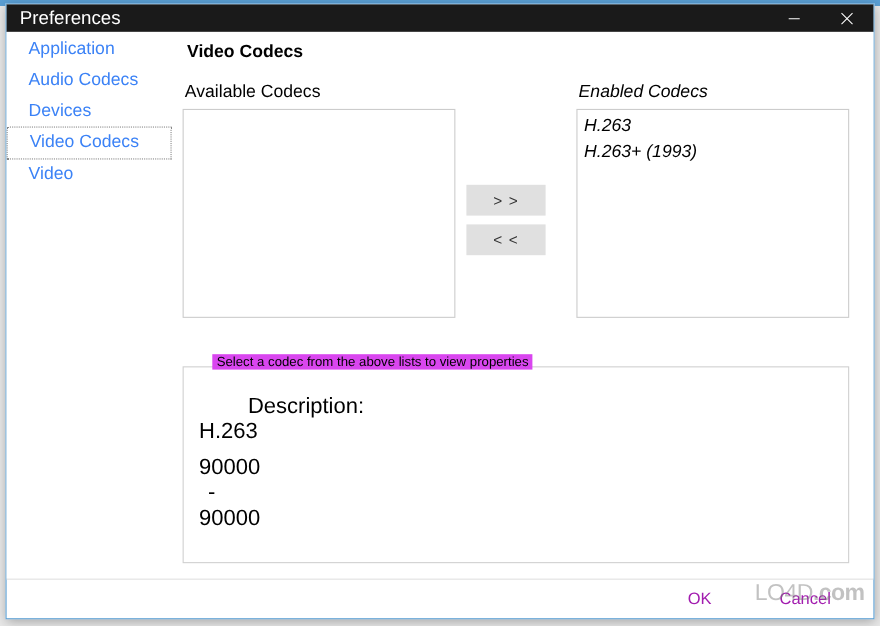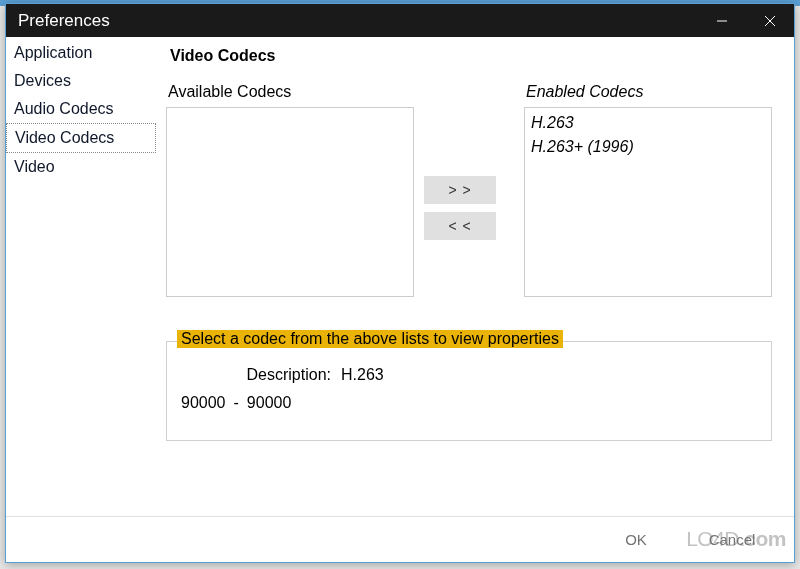--- a/index.html
+++ b/index.html
@@ -72,24 +72,24 @@
       display: flex;
       background: #ffffff;
     }
     .sidebar {
       width: 150px;
       padding: 2px 0;
       display: flex;
       flex-direction: column;
     }
     .sidebar-item {
-      padding: 3px 8px;
-      font-size: 16px;
-      cursor: pointer;
-      color: #0f172a;
+      padding: 3px 20px;
+      font-size: 16px;
+      cursor: pointer;
+      color: #3b82f6;
       line-height: 22px;
     }
     .sidebar-item.selected {
       border: 1px dotted #888;
       margin: 0;
     }
     .content {
       flex: 1;
       padding: 10px 22px 14px 10px;
       display: flex;
@@ -147,29 +147,30 @@
     }
     .details-group {
       border: 1px solid #d0d0d0;
       margin-top: 28px;
       padding: 14px 14px 18px 14px;
       position: relative;
     }
     .details-legend {
       position: absolute;
       top: -12px;
-      left: 10px;
-      background: #eab308;
+      left: 26px;
+      background: #d946ef;
       padding: 0 4px;
-      font-size: 16px;
+      font-size: 12px;
     }
     .details-row {
       display: flex;
       margin: 10px 0;
-      font-size: 16px;
+      font-size: 20px;
+      flex-direction: column;
     }
     .details-key {
       width: 160px;
       text-align: right;
       padding-right: 10px;
     }
     .details-sep {
       padding: 0 8px;
     }
     .footer {
@@ -181,21 +182,21 @@
       padding-right: 18px;
       gap: 8px;
     }
     .footer-btn {
       width: 88px;
       height: 28px;
       background: #ffffff;
       border: none;
       font-size: 15px;
       cursor: pointer;
-      color: #737373;
+      color: #a21caf;
       font-family: inherit;
     }
     .watermark {
       position: absolute;
       bottom: 18px;
       right: 14px;
       font-size: 21px;
       color: rgba(120, 120, 120, 0.45);
       font-family: Arial, sans-serif;
       letter-spacing: -0.5px;
@@ -228,22 +229,22 @@
             <line x1="1" y1="1" x2="11" y2="11"></line>
             <line x1="11" y1="1" x2="1" y2="11"></line>
           </svg>
       </div>
     </div>
   </div>
 
   <div class="window-body">
     <div class="sidebar">
       <div class="sidebar-item">Application</div>
+      <div class="sidebar-item">Audio Codecs</div>
       <div class="sidebar-item">Devices</div>
-      <div class="sidebar-item">Audio Codecs</div>
       <div class="sidebar-item selected">Video Codecs</div>
       <div class="sidebar-item">Video</div>
     </div>
 
     <div class="content">
       <div class="content-title">Video Codecs</div>
 
       <div class="codec-row">
         <div class="codec-col">
           <div class="codec-label">Available Codecs</div>
@@ -252,21 +253,21 @@
 
         <div class="codec-transfer">
           <button class="transfer-btn">&gt; &gt;</button>
           <button class="transfer-btn">&lt; &lt;</button>
         </div>
 
         <div class="codec-col" style="margin-left:auto;font-style:italic;">
           <div class="codec-label">Enabled Codecs</div>
           <div class="codec-list">
             <div class="codec-list-item">H.263</div>
-            <div class="codec-list-item">H.263+ (1996)</div>
+            <div class="codec-list-item">H.263+ (1993)</div>
           </div>
         </div>
       </div>
 
       <div class="details-group">
         <div class="details-legend">Select a codec from the above lists to view properties</div>
         <div class="details-row">
           <div class="details-key">Description:</div>
           <div>H.263</div>
         </div>

